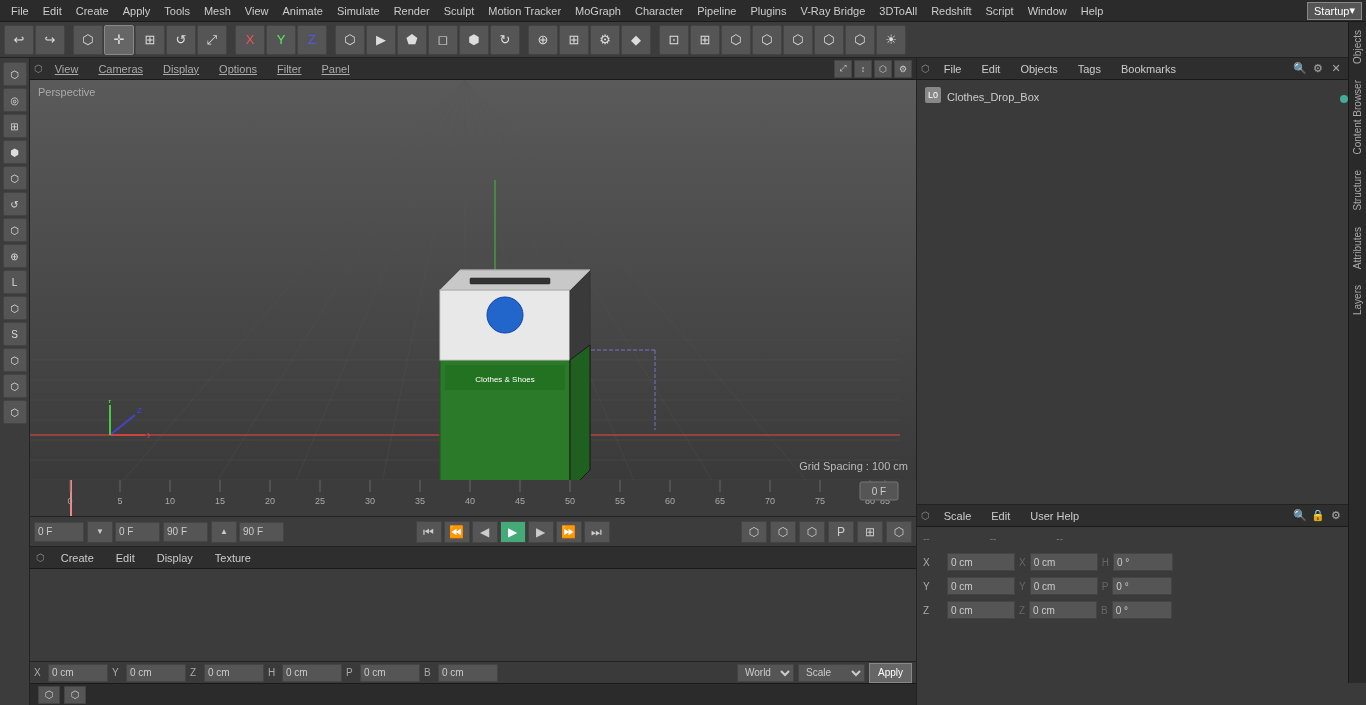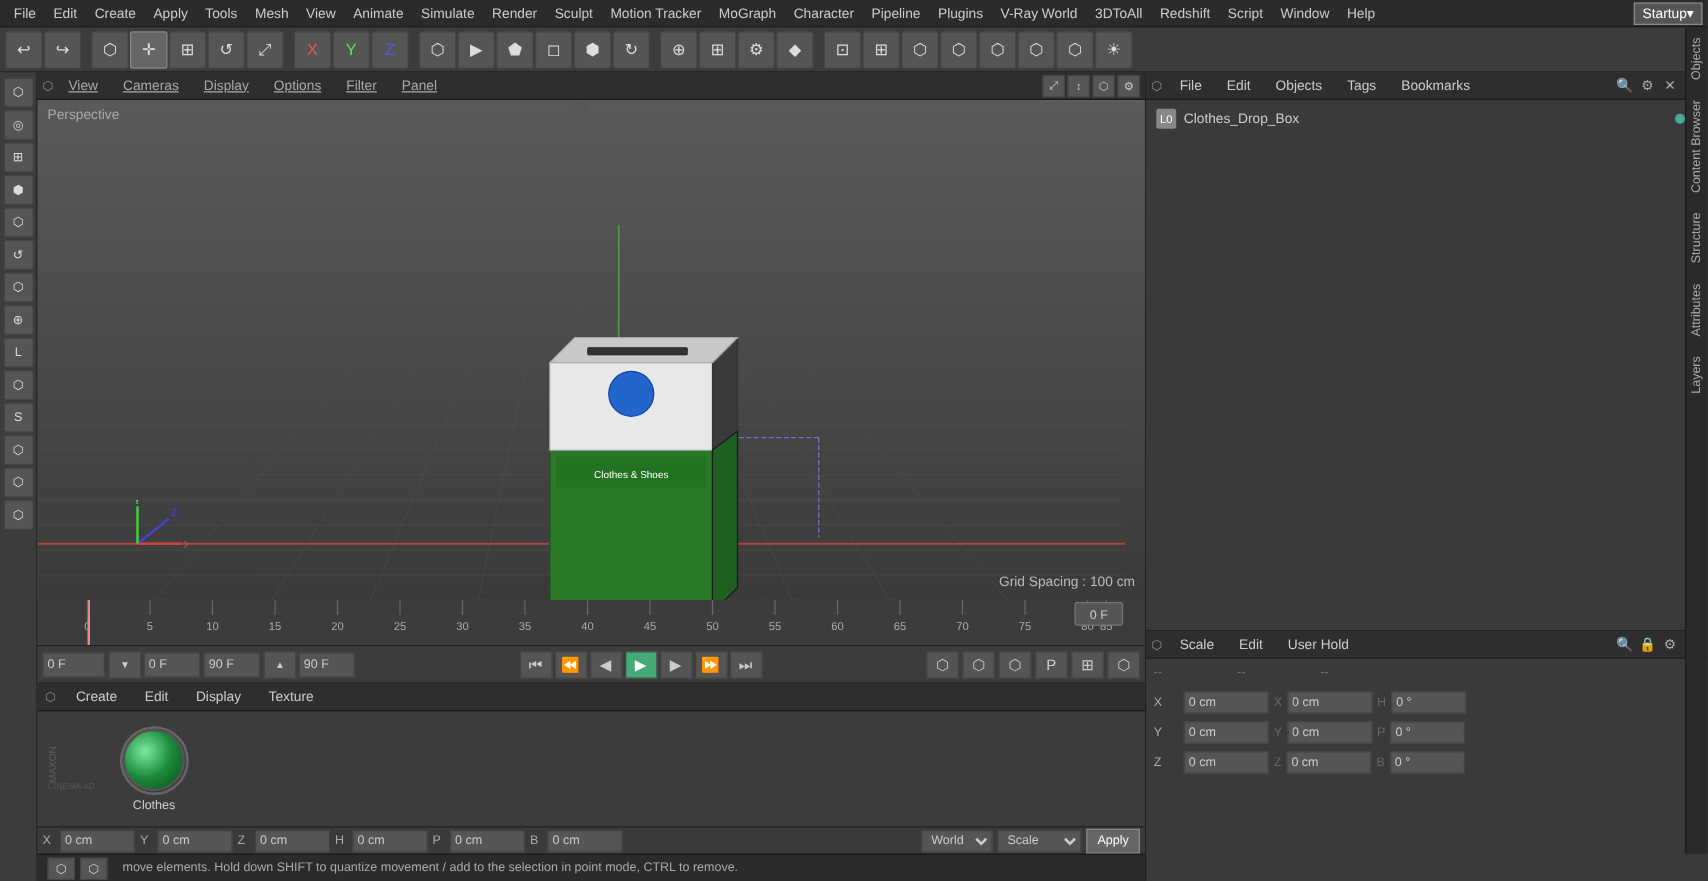--- a/index.html
+++ b/index.html
@@ -36,21 +36,21 @@
     .vp-ctrl-btn { width: 18px; height: 18px; background: #555; border: 1px solid #444; display: flex; align-items: center; justify-content: center; cursor: pointer; font-size: 9px; color: #ccc; }
     .frame-input { width: 55px; height: 20px; background: #555; border: 1px solid #444; color: #ccc; font-size: 10px; padding: 0 3px; }
     .playback-btn { width: 26px; height: 22px; background: #555; border: 1px solid #444; display: flex; align-items: center; justify-content: center; cursor: pointer; color: #ccc; font-size: 12px; }
 
     
     #right-panel { width: 450px; background: #3a3a3a; border-left: 1px solid #222; display: flex; flex-direction: column; }
     #right-panel-top { flex: 1; border-bottom: 1px solid #222; display: flex; flex-direction: column; }
     #objects-toolbar { display: flex; align-items: center; background: #2e2e2e; height: 22px; padding: 0 4px; gap: 8px; border-bottom: 1px solid #1a1a1a; }
     .obj-toolbar-btn { padding: 0 6px; height: 18px; display: flex; align-items: center; cursor: pointer; font-size: 11px; color: #ccc; }
     #objects-content { flex: 1; background: #3a3a3a; padding: 4px; }
-    .object-row { display: flex; align-items: center; gap: 6px; padding: 3px 4px; cursor: pointer; }
+    .object-row { display: flex; align-items: flex-end; gap: 6px; padding: 3px 4px; cursor: pointer; }
     .obj-icon { width: 16px; height: 16px; background: #888; border-radius: 2px; display: flex; align-items: center; justify-content: center; font-size: 9px; color: #fff; }
     .obj-dots { display: flex; gap: 2px; align-items: center; }
     .obj-dot { width: 8px; height: 8px; border-radius: 50%; }
 
     
     #right-panel-bottom { height: 200px; display: flex; flex-direction: column; }
     #attr-toolbar { display: flex; align-items: center; background: #2e2e2e; height: 22px; padding: 0 4px; gap: 8px; border-bottom: 1px solid #1a1a1a; }
     .attr-toolbar-btn { padding: 0 6px; height: 18px; display: flex; align-items: center; cursor: pointer; font-size: 11px; color: #ccc; }
     #attr-content { flex: 1; background: #3a3a3a; padding: 6px; display: flex; flex-direction: column; gap: 4px; }
     .attr-row { display: flex; align-items: center; gap: 4px; height: 20px; }
@@ -109,21 +109,21 @@
   <span class="menu-item">View</span>
   <span class="menu-item">Animate</span>
   <span class="menu-item">Simulate</span>
   <span class="menu-item">Render</span>
   <span class="menu-item">Sculpt</span>
   <span class="menu-item">Motion Tracker</span>
   <span class="menu-item">MoGraph</span>
   <span class="menu-item">Character</span>
   <span class="menu-item">Pipeline</span>
   <span class="menu-item">Plugins</span>
-  <span class="menu-item">V-Ray World</span>
+  <span class="menu-item">V-Ray Bridge</span>
   <span class="menu-item">3DToAll</span>
   <span class="menu-item">Redshift</span>
   <span class="menu-item">Script</span>
   <span class="menu-item">Window</span>
   <span class="menu-item">Help</span>
   <div class="layout-dropdown">
     <span>Startup</span>
     <span> ▾</span>
   </div>
 </div>
@@ -383,34 +383,20 @@
     </div>
 
     <div id="bottom-panel">
       <div id="mat-toolbar">
         <span style="color:#888;font-size:10px;">⬡</span>
         <span class="mat-toolbar-btn">Create</span>
         <span class="mat-toolbar-btn">Edit</span>
         <span class="mat-toolbar-btn">Display</span>
         <span class="mat-toolbar-btn">Texture</span>
       </div>
-      <div id="mat-content">
-
-        <div style="display:flex;flex-direction:column;align-items:flex-start;margin-right:12px;opacity:0.4;">
-          <div style="font-size:8px;color:#888;writing-mode:vertical-rl;transform:rotate(180deg);">MAXON</div>
-          <div style="font-size:7px;color:#777;">CINEMA 4D</div>
-        </div>
-
-        <div class="mat-item">
-          <div class="mat-thumb">
-            <div class="green-sphere"></div>
-          </div>
-          <span class="mat-label">Clothes</span>
-        </div>
-      </div>
     </div>
 
     <div id="transform-bar">
       <div class="transform-group">
         <span class="transform-label">X</span>
         <input type="text" class="transform-input" value="0 cm" style="">
       </div>
       <div class="transform-group">
         <span class="transform-label">Y</span>
         <input type="text" class="transform-input" value="0 cm" style="">
@@ -441,21 +427,20 @@
         <option>Absolute</option>
       </select>
       <button class="apply-btn">Apply</button>
     </div>
 
     <div id="status-bar">
       <div style="display:flex;gap:4px;margin-right:8px;">
         <div class="strip-btn">⬡</div>
         <div class="strip-btn">⬡</div>
       </div>
-      <span>move elements. Hold down SHIFT to quantize movement / add to the selection in point mode, CTRL to remove.</span>
     </div>
   </div>
 
   <div id="right-panel">
 
     <div id="right-panel-top">
       <div id="objects-toolbar">
         <span style="color:#888;font-size:10px;">⬡</span>
         <span class="obj-toolbar-btn">File</span>
         <span class="obj-toolbar-btn">Edit</span>
@@ -479,21 +464,21 @@
           </div>
         </div>
       </div>
     </div>
 
     <div id="right-panel-bottom">
       <div id="attr-toolbar">
         <span style="color:#888;font-size:10px;">⬡</span>
         <span class="attr-toolbar-btn">Scale</span>
         <span class="attr-toolbar-btn">Edit</span>
-        <span class="attr-toolbar-btn">User Hold</span>
+        <span class="attr-toolbar-btn">User Help</span>
         <div style="margin-left:auto;display:flex;gap:2px;">
           <div style="width:16px;height:16px;display:flex;align-items:center;justify-content:center;font-size:11px;color:#aaa;cursor:pointer;">🔍</div>
           <div style="width:16px;height:16px;display:flex;align-items:center;justify-content:center;font-size:11px;color:#aaa;cursor:pointer;">🔒</div>
           <div style="width:16px;height:16px;display:flex;align-items:center;justify-content:center;font-size:11px;color:#aaa;cursor:pointer;">⚙</div>
           <div style="width:16px;height:16px;display:flex;align-items:center;justify-content:center;font-size:11px;color:#aaa;cursor:pointer;">⤢</div>
         </div>
       </div>
       <div id="attr-content">
 
         <div style="display:flex;gap:60px;color:#777;font-size:10px;margin-bottom:4px;">

